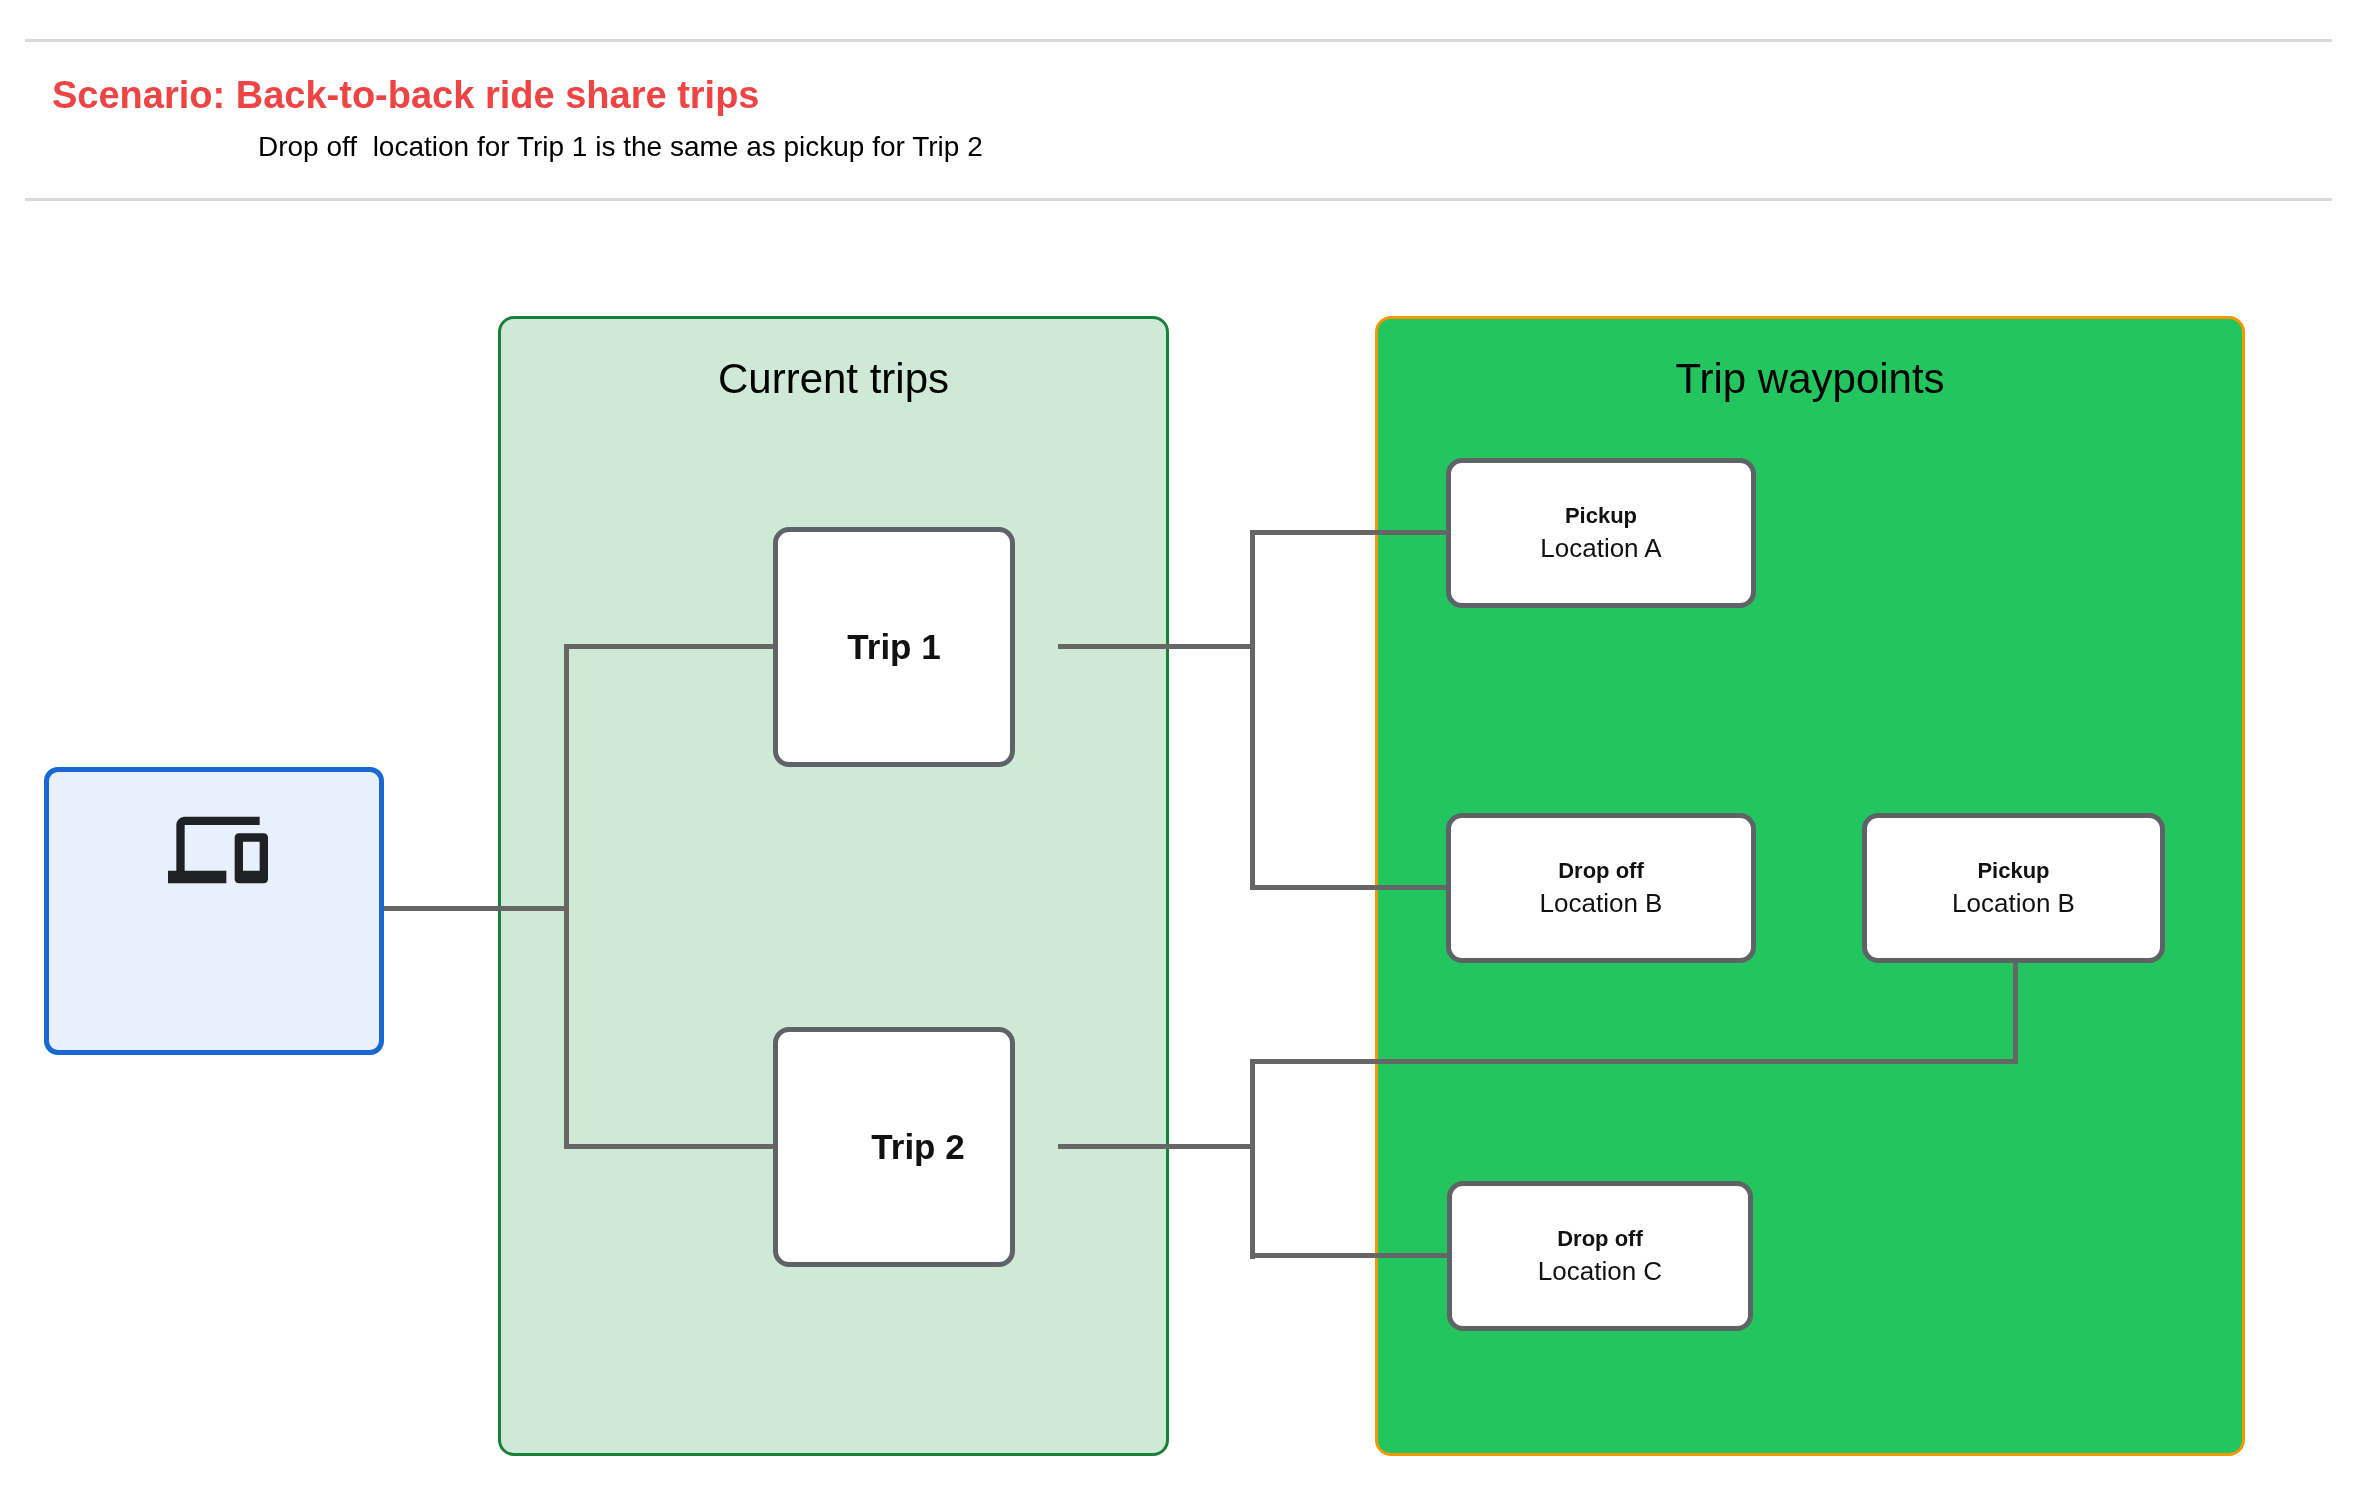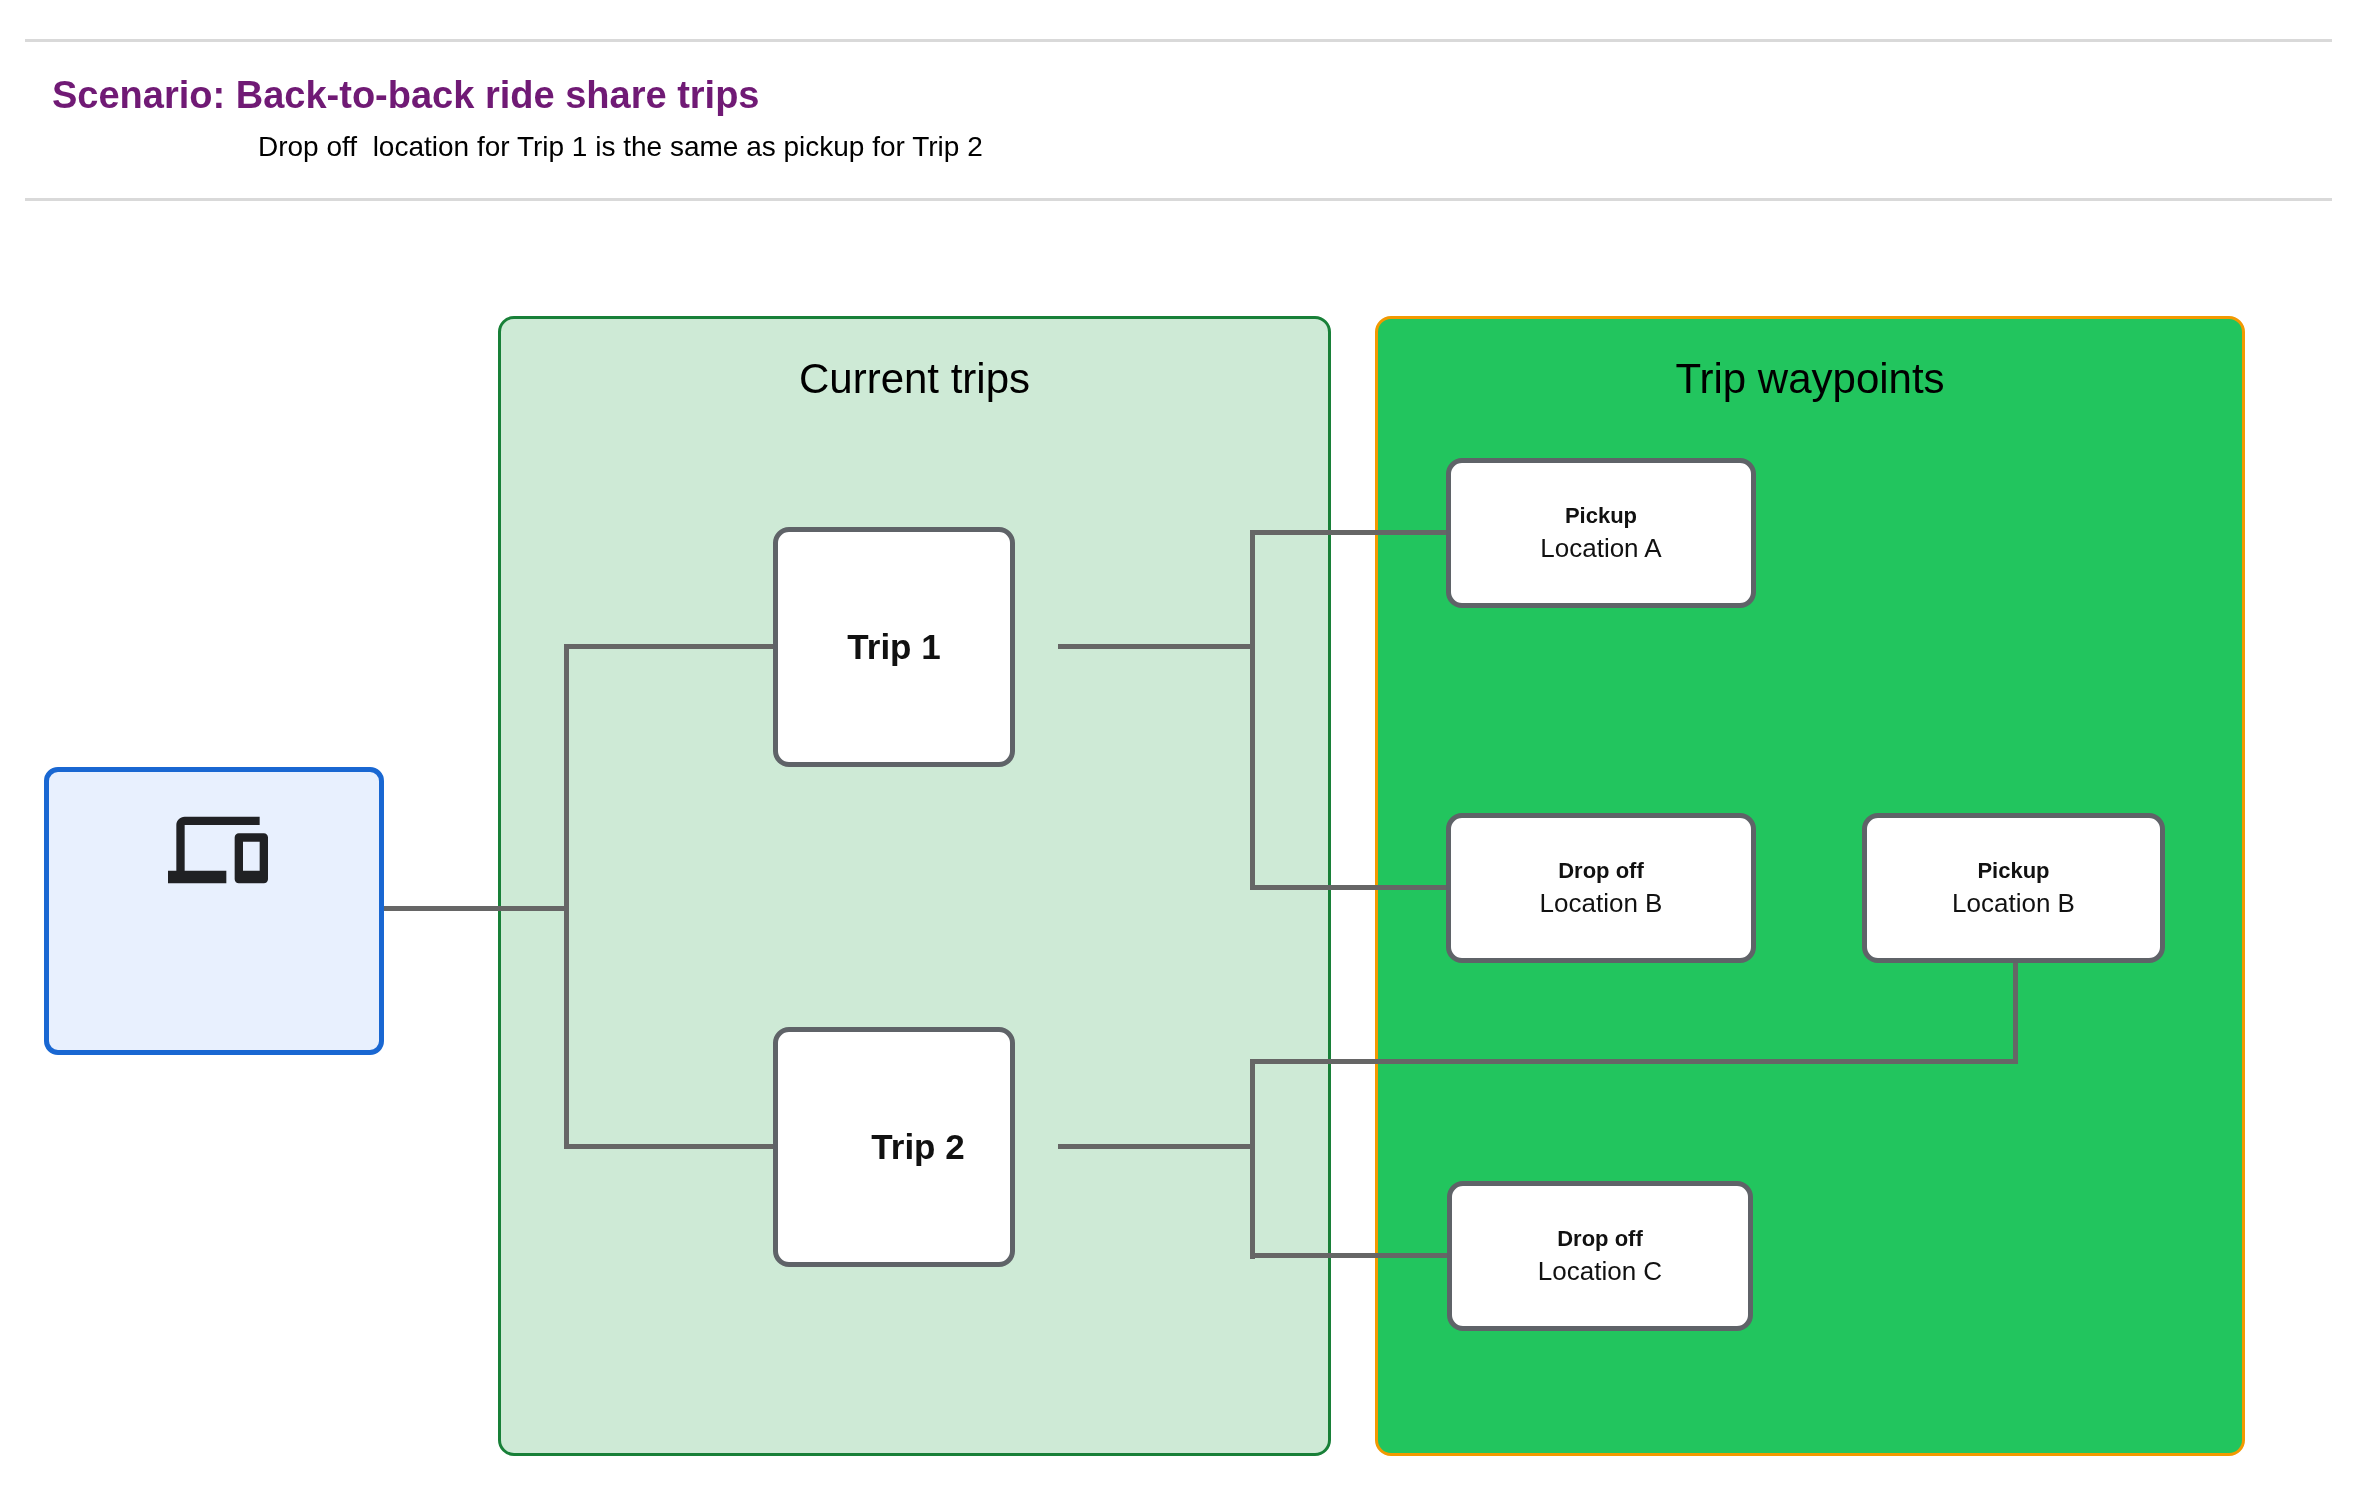--- a/index.html
+++ b/index.html
@@ -11,32 +11,32 @@
     overflow: hidden;
     color: #1a1a1a;
   }
 
   
   .hr { position: absolute; left: 25px; width: 2307px; height: 3px; background: #d9d9d9; }
   #hr-top { top: 39px; }
   #hr-bottom { top: 198px; }
   #page-title {
     position: absolute; left: 52px; top: 74px;
-    font-size: 38px; font-weight: 700; color: #701a75;
+    font-size: 38px; font-weight: 700; color: #ef4444;
     white-space: pre;
   }
   #page-subtitle {
     position: absolute; left: 258px; top: 131px;
     font-size: 28px; font-weight: 400; color: #000;
     white-space: pre;
   }
 
   
   .container { position: absolute; top: 316px; height: 1140px; border-radius: 16px; box-sizing: border-box; }
-  #current-trips-container { left: 498px; width: 833px; background: #ceead6; border: 3px solid #188038; }
+  #current-trips-container { left: 498px; width: 671px; background: #ceead6; border: 3px solid #188038; }
   #trip-waypoints-container { left: 1375px; width: 870px; background: #22c55e; border: 3px solid #f29900; }
   .container-title {
     position: absolute; top: 36px; left: 0; width: 100%;
     text-align: center; font-size: 42px; font-weight: 400; color: #000;
   }
 
   
   .line { position: absolute; background: #666666; z-index: 2; }
   #c-vehicle          { left: 384px;  top: 906px;  width: 185px; height: 5px; }
   #c-trunk-v          { left: 564px;  top: 644px;  width: 5px;   height: 505px; }

